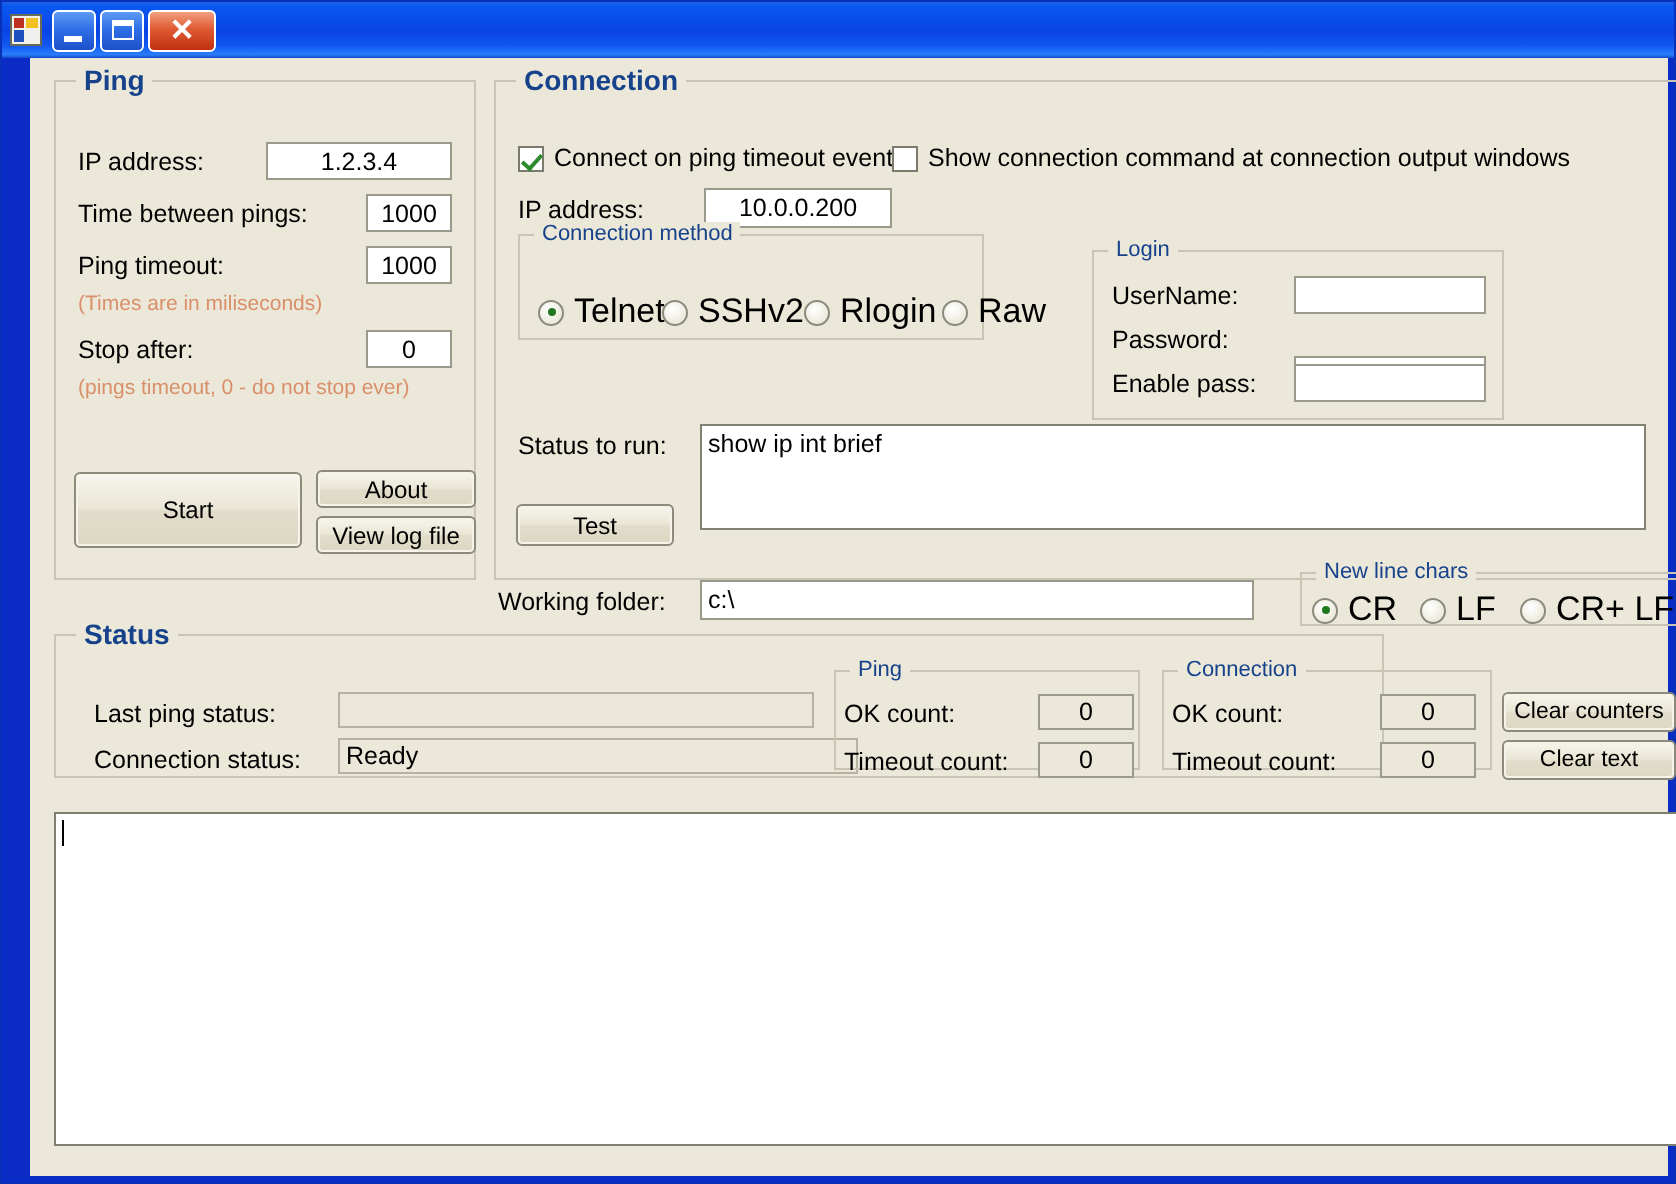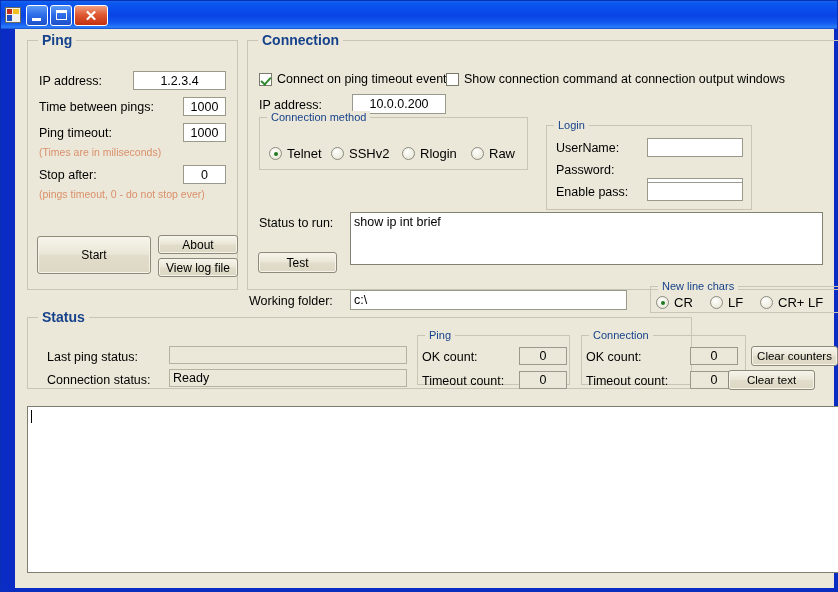--- a/index.html
+++ b/index.html
@@ -240,21 +240,21 @@
     width: 4px; height: 8px;
     border: solid #2d8a2d;
     border-width: 0 2px 2px 0;
     transform: rotate(42deg);
   }
   .rad {
     position: absolute;
     display: flex;
     align-items: center;
     white-space: nowrap;
-    font-size: 13px;
+    font-size: 17px;
   }
   .rad .circle {
     width: 13px; height: 13px;
     box-sizing: border-box;
     border: 1px solid #8b8b7d;
     border-radius: 50%;
     background: radial-gradient(circle at 40% 35%, #ffffff 0%, #eceadd 70%, #dcd9c8 100%);
     margin-right: 5px;
     position: relative;
     flex: 0 0 13px;
@@ -329,21 +329,21 @@
     </div>
 
     <div class="chk" style="left:430px; top:42px;">
       <span class="box"></span>
       <span>Show connection command at connection output windows</span>
     </div>
 
     <span class="lbl" style="left:243px; top:68px;">IP address:</span>
     <input class="tbox center" style="left: 336px; top: 64px; width: 94px; height: 20px;" value="10.0.0.200">
 
-    <div class="group small" style="left:243px; top:87px; width:269px; height:53px;">
+    <div class="group small" style="left:243px; top:87px; width:233px; height:53px;">
       <span class="grp-title">Connection method</span>
     </div>
     <div class="rad" style="left:253px; top:116px;">
       <span class="circle on"></span>
       <span>Telnet</span>
     </div>
     <div class="rad" style="left:315px; top:116px;">
       <span class="circle"></span>
       <span>SSHv2</span>
     </div>
@@ -389,39 +389,39 @@
       <span>CR+ LF</span>
     </div>
 
     <div class="group" style="left:11px; top:287px; width:665px; height:72px;">
       <span class="grp-title">Status</span>
     </div>
 
     <span class="lbl" style="left:31px; top:320px;">Last ping status:</span>
     <input class="tbox flat" style="left: 153px; top: 316px; width: 238px; height: 18px;" readonly="" value="">
     <span class="lbl" style="left:31px; top:343px;">Connection status:</span>
-    <input class="tbox flat" style="left: 153px; top: 339px; width: 238px; height: 18px; text-align: left;" readonly="" value="Ready">
+    <input class="tbox flat" style="left: 153px; top: 339px; width: 260px; height: 18px; text-align: left;" readonly="" value="Ready">
 
     <div class="group small" style="left:401px; top:305px; width:153px; height:50px;">
       <span class="grp-title">Ping</span>
     </div>
     <span class="lbl" style="left:406px; top:320px;">OK count:</span>
     <input class="tbox readonly-beige" style="left: 503px; top: 317px; width: 48px; height: 18px;" readonly="" value="0">
     <span class="lbl" style="left:406px; top:344px;">Timeout count:</span>
     <input class="tbox readonly-beige" style="left: 503px; top: 341px; width: 48px; height: 18px;" readonly="" value="0">
 
     <div class="group small" style="left:565px; top:305px; width:165px; height:50px;">
       <span class="grp-title">Connection</span>
     </div>
     <span class="lbl" style="left:570px; top:320px;">OK count:</span>
     <input class="tbox readonly-beige" style="left: 674px; top: 317px; width: 48px; height: 18px;" readonly="" value="0">
     <span class="lbl" style="left:570px; top:344px;">Timeout count:</span>
     <input class="tbox readonly-beige" style="left: 674px; top: 341px; width: 48px; height: 18px;" readonly="" value="0">
 
     <div class="btn" style="left:735px; top:316px; width:87px; height:20px; font-size:11.5px;">Clear counters</div>
-    <div class="btn" style="left:712px; top:340px; width:87px; height:20px; font-size:11.5px;">Clear text</div>
+    <div class="btn" style="left:735px; top:340px; width:87px; height:20px; font-size:11.5px;">Clear text</div>
 
     <div class="outbox" style="left:11px; top:376px; width:812px; height:167px;">
       <span class="caret"></span><span></span>
     </div>
 
   </div>
 </div>
 
 </body></html>

